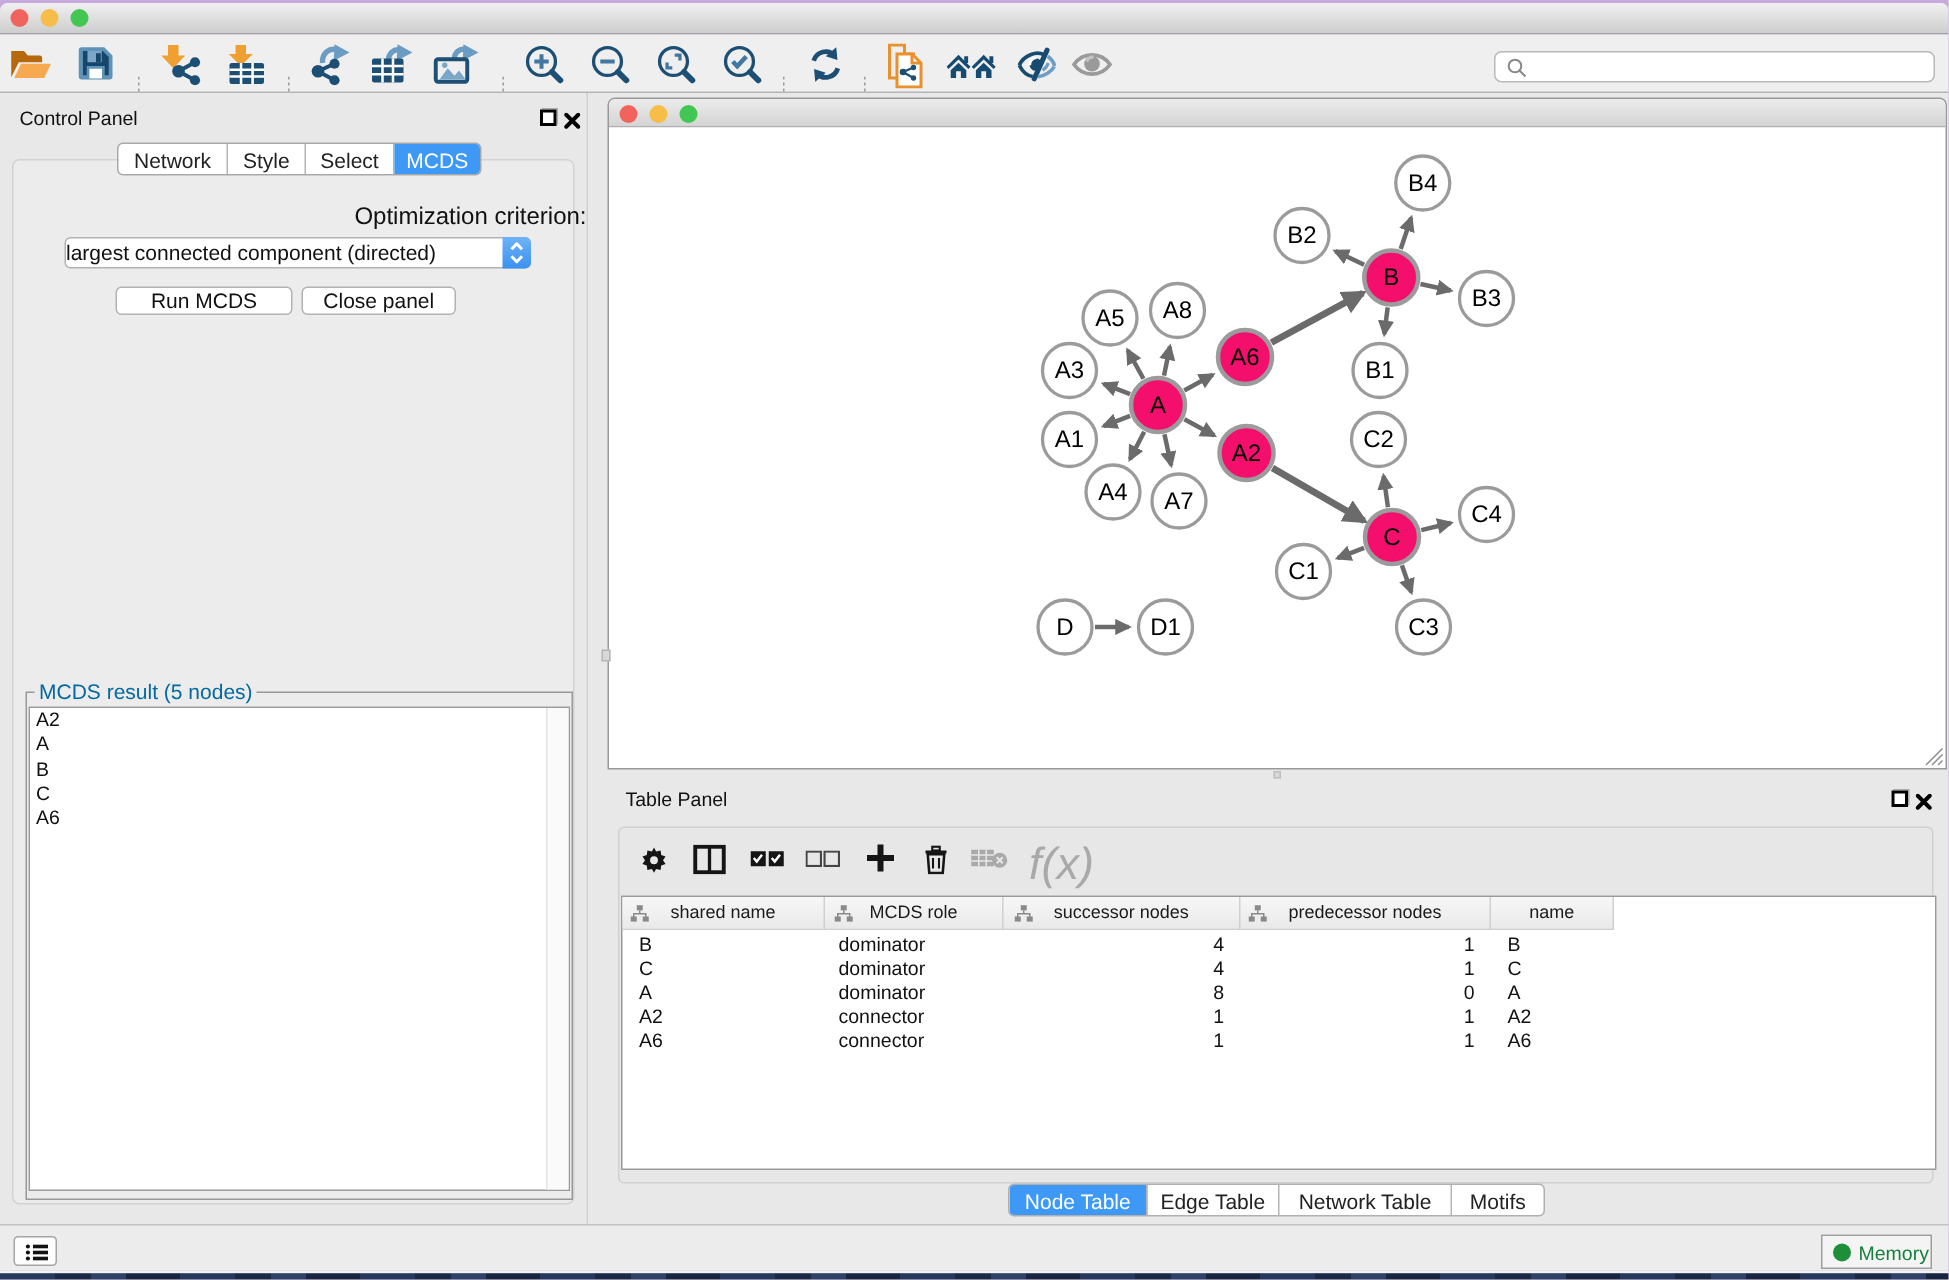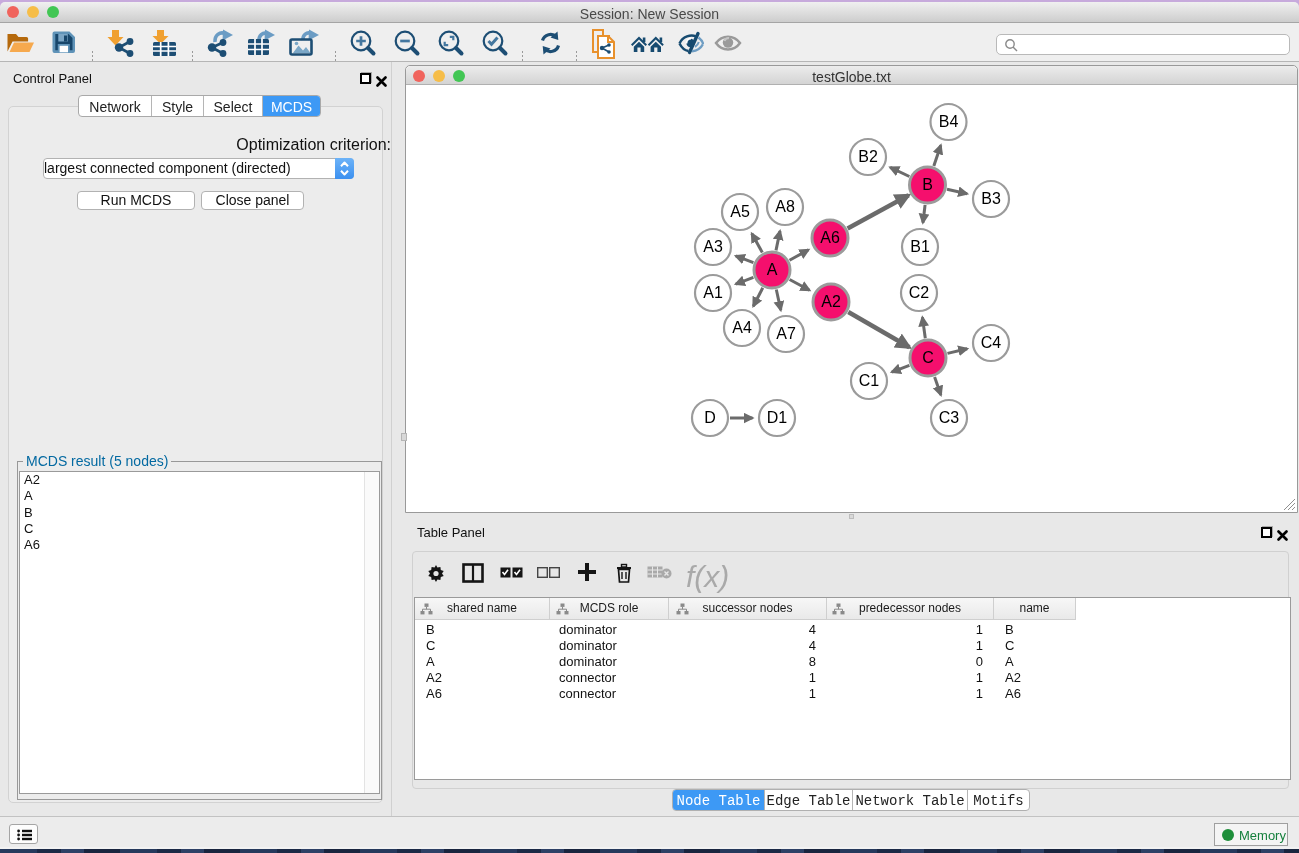--- a/index.html
+++ b/index.html
@@ -72,21 +72,21 @@
   background:#e7e7e7; border:1px solid #d0d0d0; border-radius:4px; }
 #tp-table { position:absolute; left:414px; top:597px; width:877px; height:183px; background:#fff;
   border:1px solid #9a9a9a; }
 #tp-header { position:absolute; left:0; top:0; width:661px; height:22px;
   background:linear-gradient(#f7f7f7,#e9e9e9); border-bottom:1px solid #cfcfcf; display:flex; }
 #tp-header .col { position:relative; height:22px; border-right:1px solid #cfcfcf;
   font-size:12px; color:#1a1a1a; text-align:center; line-height:21px; }
 .row { position:absolute; font-size:13px; color:#111; height:16px; line-height:16px; }
 
 #bot-tabs { position:absolute; left:672px; top:789px; height:22px; display:flex;
-  border:1px solid #b0b0b0; border-radius:4px; overflow:hidden; background:#fff;font-family:Liberation Mono, monospace; }
+  border:1px solid #b0b0b0; border-radius:4px; overflow:hidden; background:#fff; }
 #bot-tabs .tab { font-size:14px; color:#222; text-align:center; padding-top:2.5px; border-right:1px solid #b5b5b5; }
 #bot-tabs .tab:last-child { border-right:none; }
 #bot-tabs .sel { background:#3d99f5; color:#fff; }
 
 
 #statusbar { position:absolute; left:0; top:816px; width:1299px; height:31px;
   background:#ececec; border-top:1px solid #c2c2c2; }
 #listbtn { position:absolute; left:9px; top:7px; width:29px; height:20px; background:#fdfdfd;
   border:1px solid #a5a5a5; border-radius:3px; }
 #membtn { position:absolute; left:1214px; top:6px; width:74px; height:23px; background:#f4f4f4;
@@ -96,21 +96,20 @@
   background:#20335a;
   background-image:repeating-linear-gradient(90deg,#26395c 0 37px,#1b2945 37px 61px,#2e4166 61px 84px,#19253e 84px 120px); }
 #winbottom { position:absolute; left:0; top:847px; width:1299px; height:2px; background:#f2f2f2; }
 </style>
 </head>
 <body>
 <div id="titlebar">
   <div class="tl" style="left:7px;background:#f0645d;"></div>
   <div class="tl" style="left:27px;background:#f6bd48;"></div>
   <div class="tl" style="left:47px;background:#42c654;"></div>
-  <div id="title-text">Session: New Session</div>
 </div>
 <div id="toolbar">
 
   <svg class="tbi" style="left:7px;top:9px;" width="28" height="21" viewBox="0 0 28 21">
     <path d="M0.5,2 H9 l2.5,3 h8 a1.6,1.6 0 0 1 1.6,1.6 V9.5 H5.5 L0.5,19.5 z" fill="#b5690c"></path>
     <path d="M7,10.5 h20 l-4.5,9.5 H2.5 z" fill="#f6a94e"></path>
   </svg>
 
   <svg class="tbi" style="left:52px;top:7px;" width="25" height="25" viewBox="0 0 25 25">
     <path d="M2.5,1.5 H17.5 L23,7 V21 a2,2 0 0 1 -2,2 H2.5 A2,2 0 0 1 0.5,21 V3.5 a2,2 0 0 1 2,-2 z" fill="#5f93b8"></path>
@@ -274,21 +273,20 @@
       <div class="li">A6</div>
     <div id="gb-scroll"></div>
   </div>
 </div>
 
 <div id="netwin">
   <div id="net-titlebar">
     <div class="tl" style="left:7px;background:#f0645d;"></div>
     <div class="tl" style="left:27px;background:#f6bd48;"></div>
     <div class="tl" style="left:47px;background:#42c654;"></div>
-    <div id="net-title-text">testGlobe.txt</div>
   </div>
   <svg id="graph" width="891" height="427">
     <defs>
       <marker id="arw" markerWidth="4.5" markerHeight="4.5" refX="3.0" refY="1.8" orient="auto" markerUnits="strokeWidth">
         <path d="M0,0 L3.7,1.8 L0,3.6 Z" fill="#6b6b6b"></path>
       </marker>
     </defs>
     <g id="edges">
     <line x1="347.4" y1="211.3" x2="329.8" y2="218.1"></line>
     <line x1="347.4" y1="196.7" x2="329.8" y2="189.9"></line>

